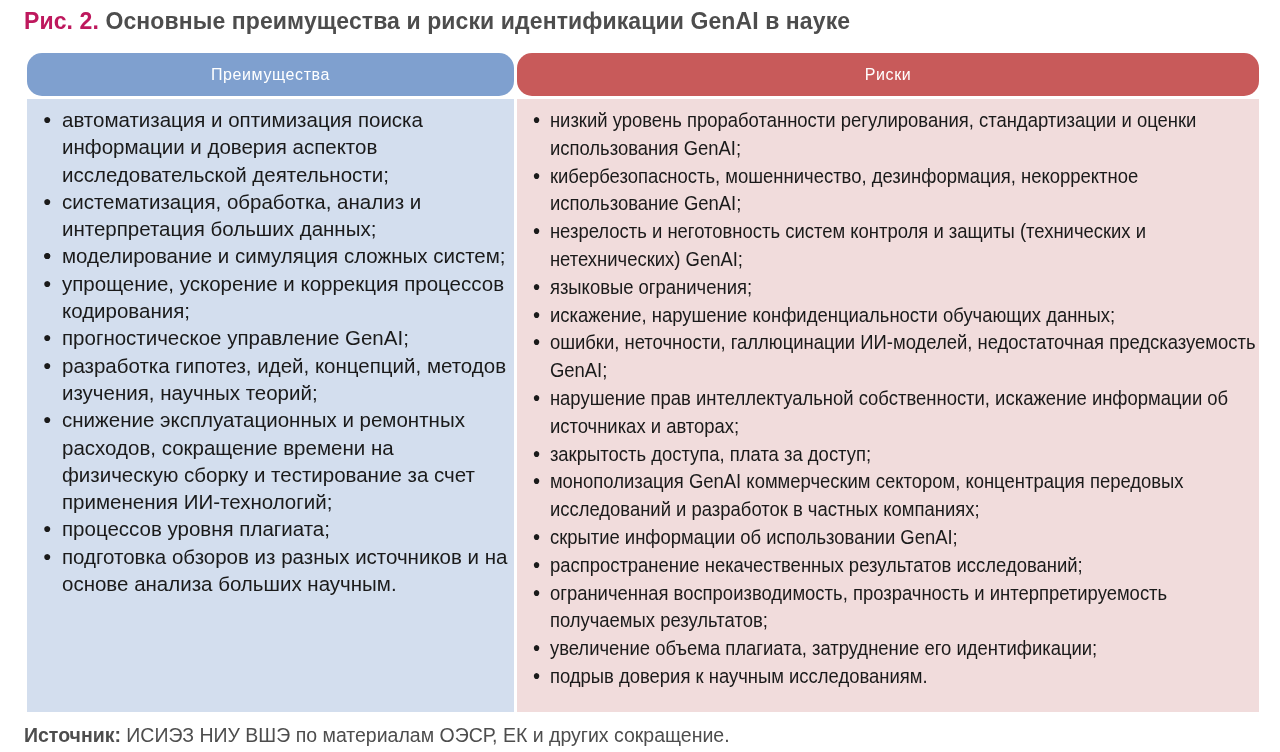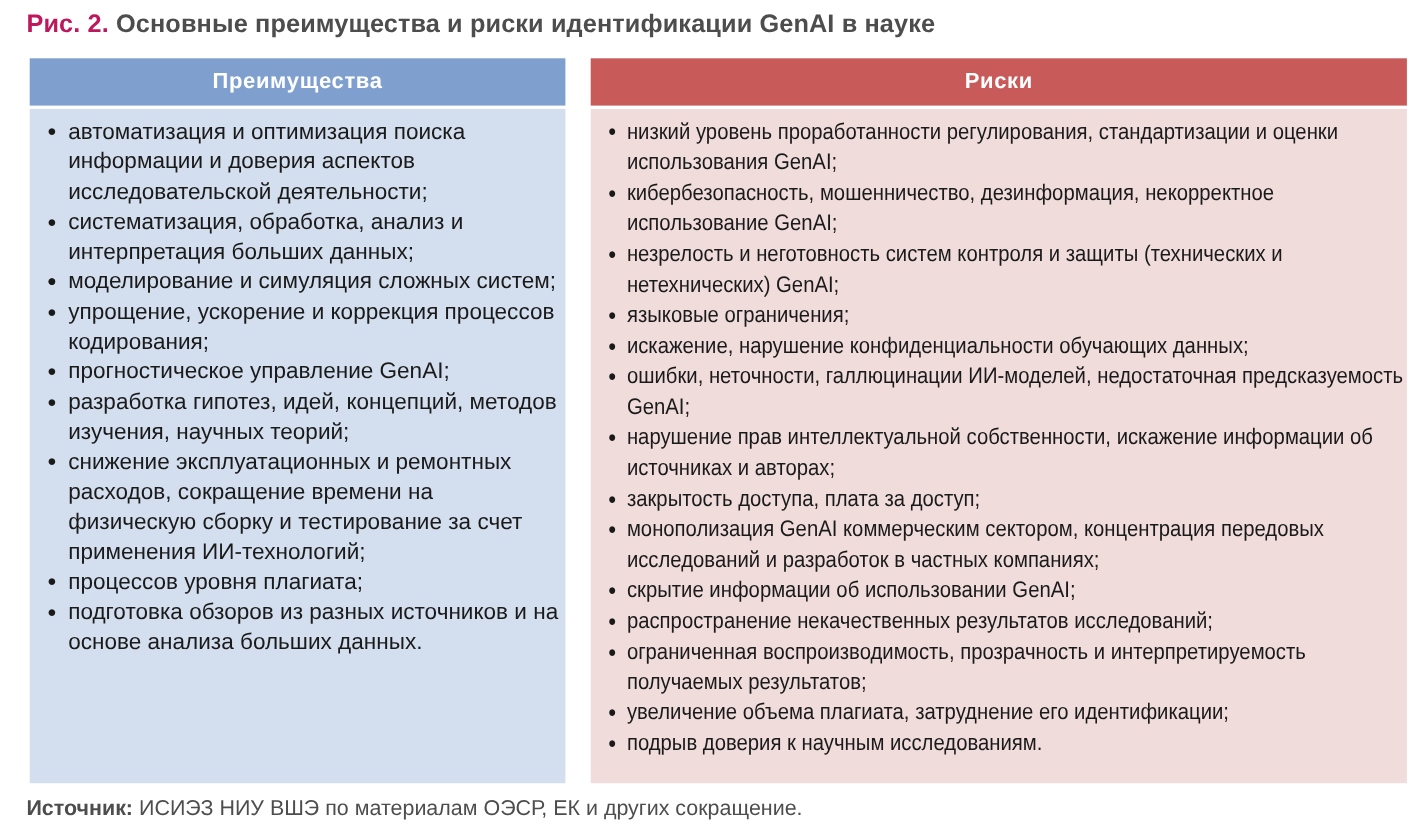--- a/index.html
+++ b/index.html
@@ -39,35 +39,35 @@
       top: 0;
       height: 659px;
     }
     .col.left {
       left: 3px;
       width: 487px;
     }
     .col.right {
       left: 493px;
       width: 742px;
-      margin-left: 20px;
     }
     .col-header {
       position: absolute;
       left: 0;
       top: 0;
       width: 100%;
       height: 43px;
       display: flex;
       align-items: center;
       justify-content: center;
       color: #ffffff;
-      font-weight: bold;
-      font-size: 20px;
+      font-weight: normal;
+      font-size: 16px;
       letter-spacing: 0.6px;
+      border-radius: 15px;
     }
     .left .col-header { background: #7fa0cf; }
     .right .col-header { background: #c85a5a; }
     .col-body {
       position: absolute;
       left: 0;
       top: 46px;
       width: 100%;
       height: 613px;
     }
@@ -130,21 +130,21 @@
       <ul class="items">
         <li><span class="bullet">●</span><span>автоматизация и оптимизация поиска информации и доверия аспектов исследовательской деятельности;</span></li>
         <li><span class="bullet">●</span><span>систематизация, обработка, анализ и интерпретация больших данных;</span></li>
         <li><span class="bullet">●</span></li>
         <li><span class="bullet">●</span><span>моделирование и симуляция сложных систем;</span></li>
         <li><span class="bullet">●</span><span>упрощение, ускорение и коррекция процессов кодирования;</span></li>
         <li><span class="bullet">●</span><span>прогностическое управление GenAI;</span></li>
         <li><span class="bullet">●</span><span>разработка гипотез, идей, концепций, методов изучения, научных теорий;</span></li>
         <li><span class="bullet">●</span><span>снижение эксплуатационных и ремонтных расходов, сокращение времени на физическую сборку и тестирование за счет применения ИИ-технологий;</span></li>
         <li><span class="bullet">●</span><span>процессов уровня плагиата;</span></li>
-        <li><span class="bullet">●</span><span>подготовка обзоров из разных источников и на основе анализа больших данных.</span></li>
+        <li><span class="bullet">●</span><span>подготовка обзоров из разных источников и на основе анализа больших научным.</span></li>
       </ul>
     </div>
   </div>
 
   <div class="col right">
     <div class="col-header">Риски</div>
     <div class="col-body">
       <ul class="items">
         <li><span class="bullet">●</span><span>низкий уровень проработанности регулирования, стандартизации и оценки использования GenAI;</span></li>
         <li><span class="bullet">●</span><span>кибербезопасность, мошенничество, дезинформация, некорректное использование GenAI;</span></li>

